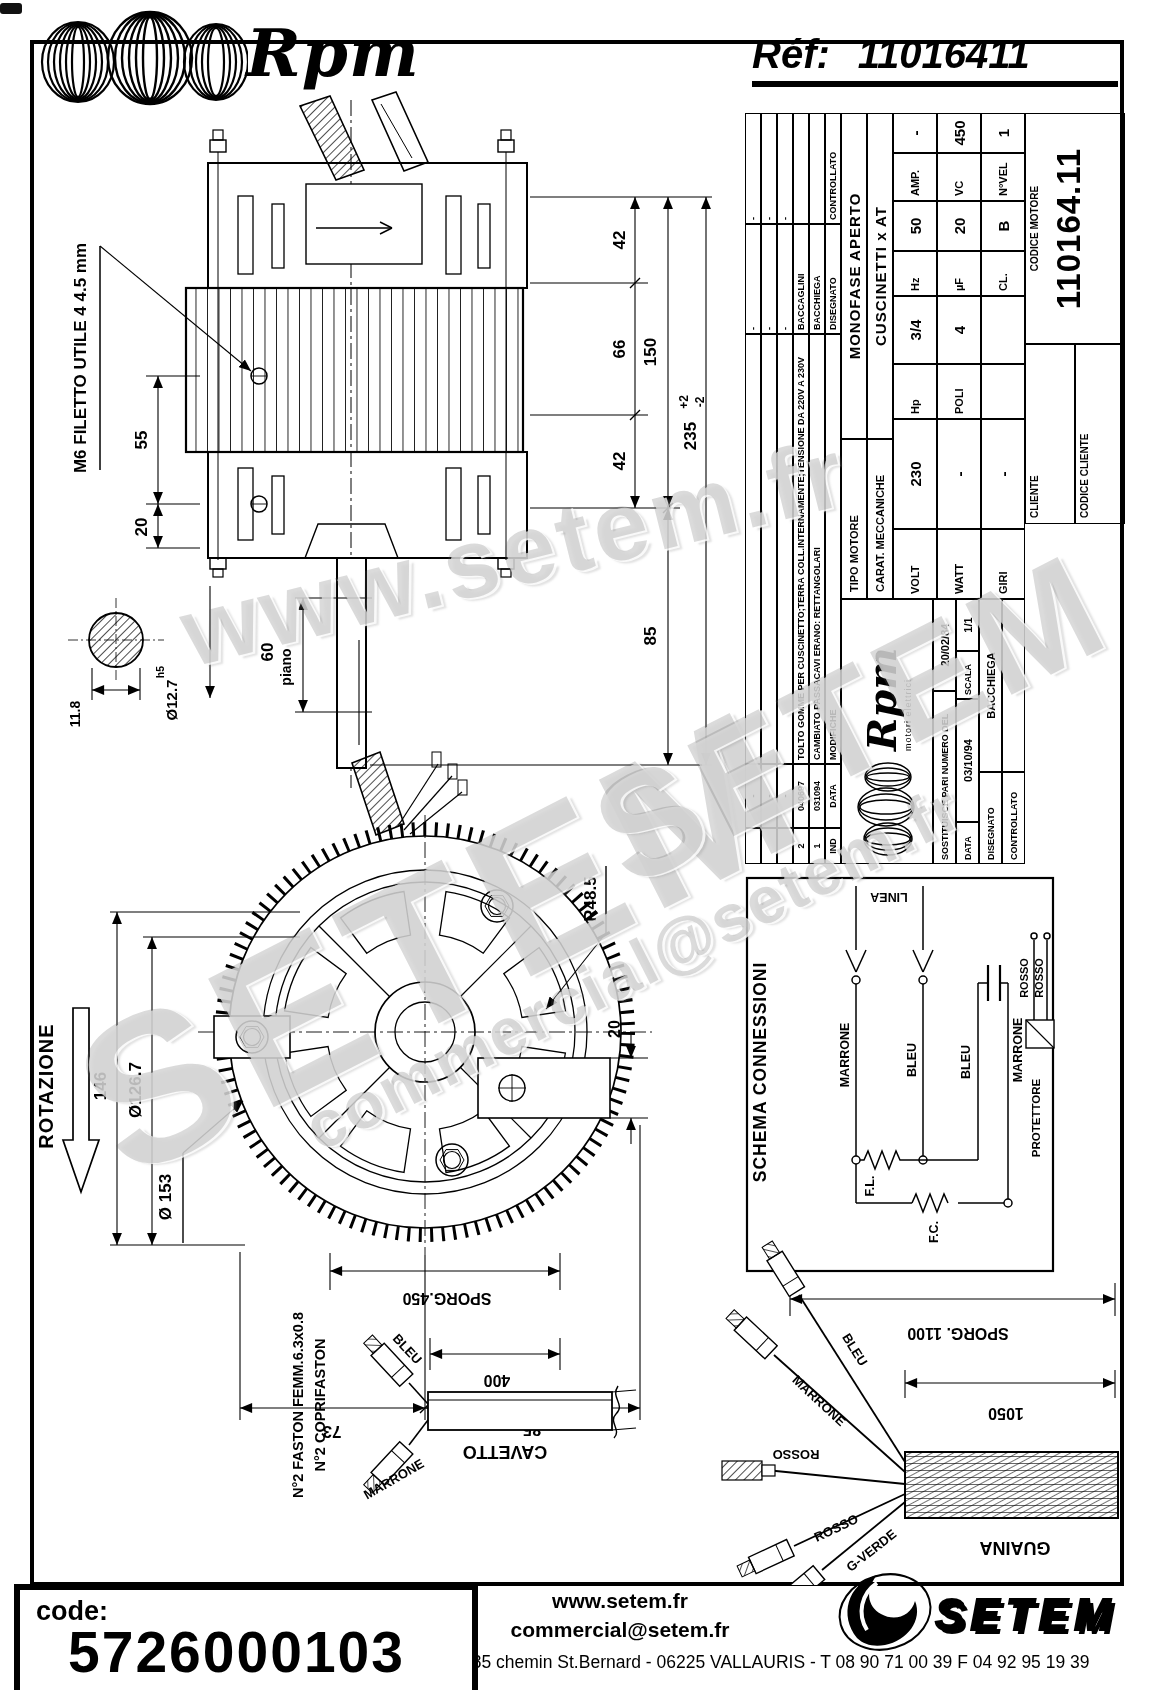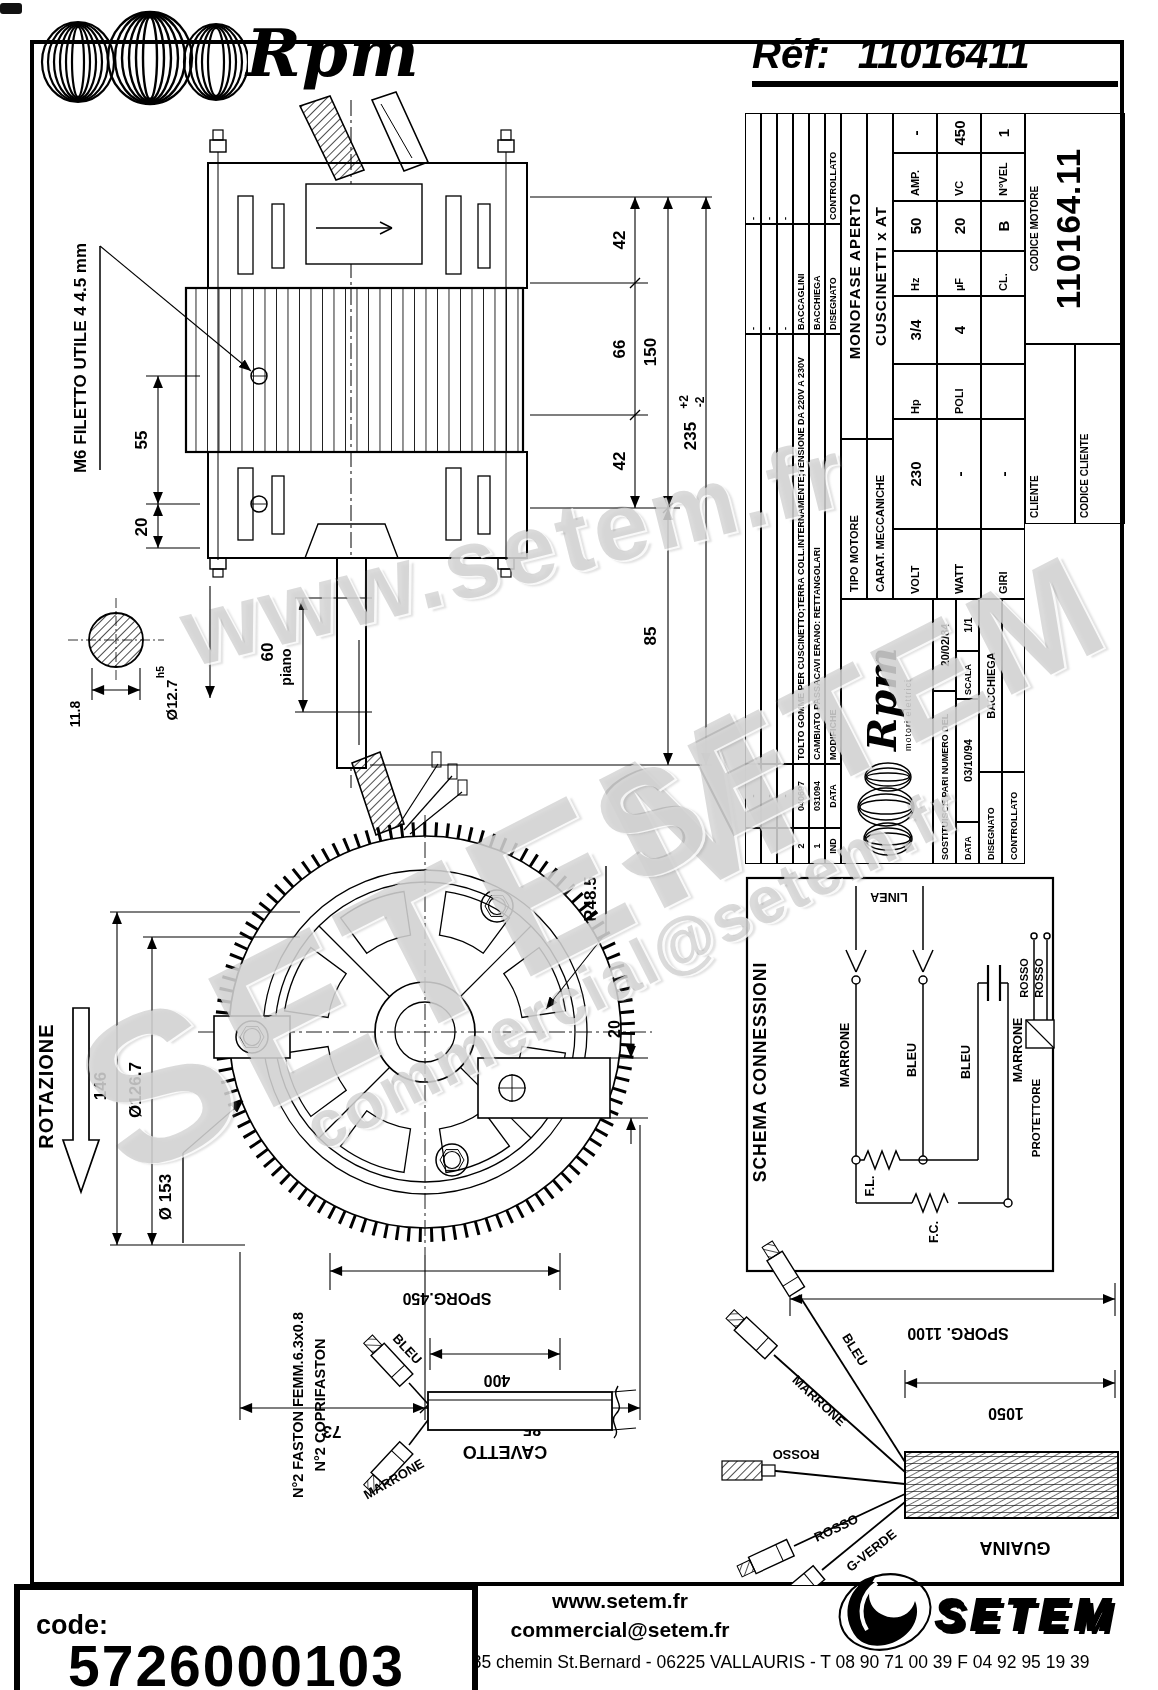--- a/index.html
+++ b/index.html
@@ -59,21 +59,21 @@
   .w45{width:45px;}.w50{width:50px;}.w48{width:48px;}.wfx{flex:1;}
   #tbbot{display:flex;height:100px;}
   #tbsp{width:340px;}
   #clicol{width:180px;display:flex;flex-direction:column;}
   .clicell{height:50px;border:1.2px solid #000;font-size:10px;font-weight:bold;padding:3px 5px;}
   #cmcell{flex:1;border:1.2px solid #000;display:flex;flex-direction:column;align-items:center;}
   #cml{font-size:10px;font-weight:bold;margin-top:3px;}
   #cmv{font-size:33px;font-weight:bold;letter-spacing:1px;margin-top:10px;}
   
   #codebox{position:absolute;left:14px;top:1584px;width:452px;height:110px;border:6px solid #000;background:#fff;z-index:3;}
-  #codebox .cl{font-size:27px;font-weight:bold;margin:20px 0 0 16px;display:block;}
+  #codebox .cl{font-size:27px;font-weight:bold;margin:6px 0 0 16px;display:block;}
   #codebox .cvv{font-size:57px;font-weight:bold;letter-spacing:2px;margin:-8px 0 0 48px;}
   #sitebox{position:absolute;left:480px;top:1586px;width:280px;text-align:center;font-weight:bold;font-size:21px;line-height:29px;}
   #address{position:absolute;left:462px;top:1652px;width:664px;font-size:17.5px;white-space:nowrap;}
 </style>
 </head>
 <body>
 
 <div id="frame"></div>
 <div id="blob"></div>
 

